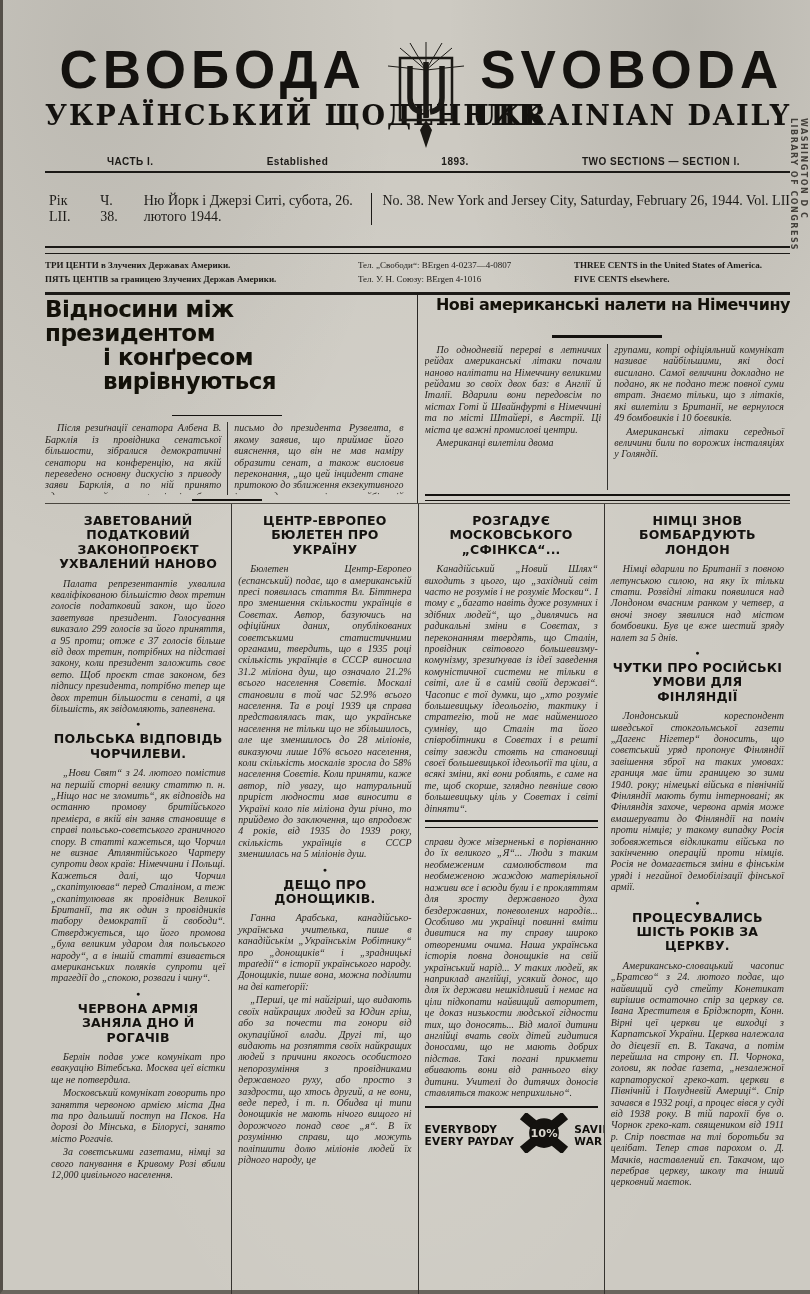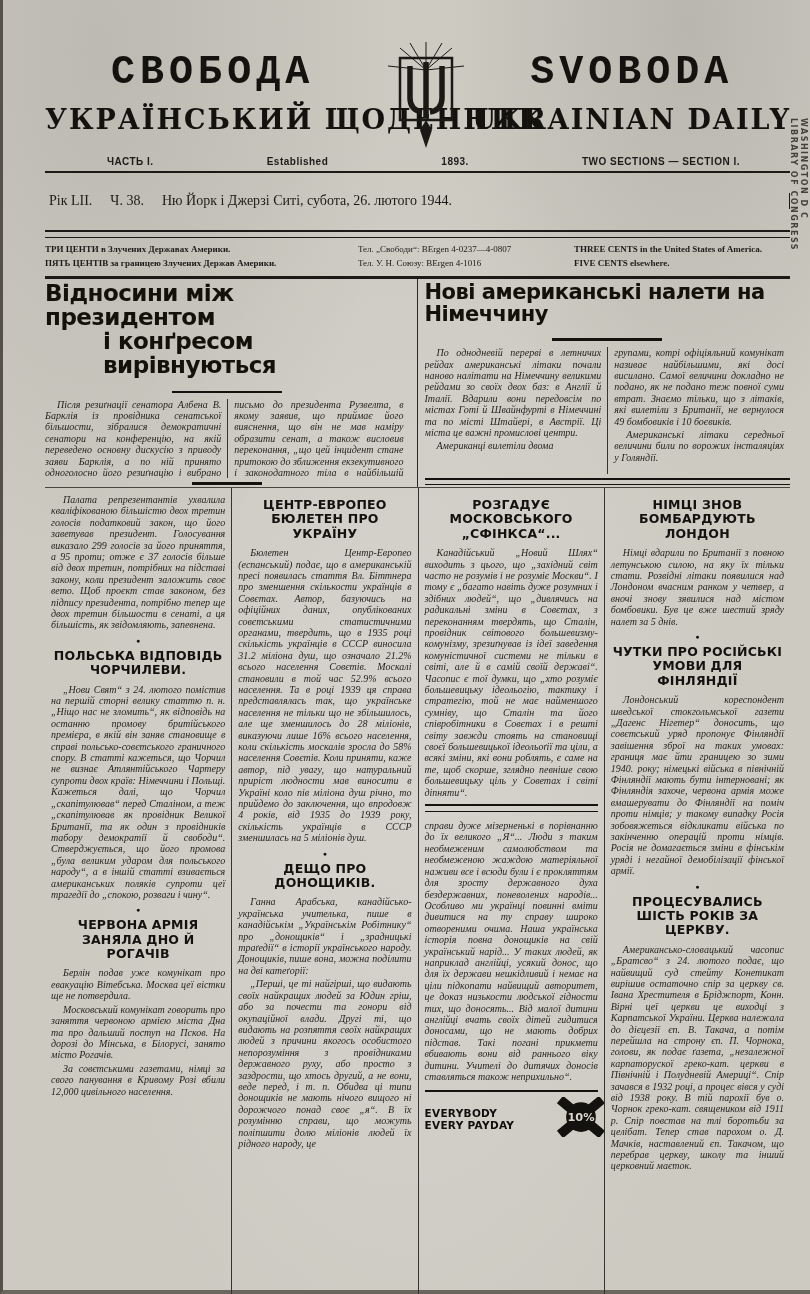--- a/index.html
+++ b/index.html
@@ -17,22 +17,22 @@
       radial-gradient(ellipse at 85% 2%, rgba(40,38,34,.12), transparent 25%),
       radial-gradient(ellipse at 50% 60%, rgba(255,255,252,.18), transparent 60%),
       #cdcac2;
     border-left:3px solid #555049;
     border-bottom:4px solid #6b665e;
   }
   
   .masthead{position:relative;display:flex;justify-content:space-between;align-items:flex-start;}
   .mast-side{width:45%;text-align:center;}
   .mast-title{
-    font-family:Liberation Mono, monospace;
-    font-weight:900;font-size:40px;line-height:.92;letter-spacing:5px;margin:13px;
+    font-family:Liberation Sans, sans-serif;
+    font-weight:900;font-size:53px;line-height:.92;letter-spacing:5px;margin:4px;
     color:#14120f;white-space:nowrap;
   }
   .mast-sub{font-weight:900;font-size:27px;line-height:1.1;letter-spacing:2px;margin-top:6px;white-space:nowrap;
     font-family:"DejaVu Serif","Liberation Serif",serif;color:#14120f;}
   .emblem{width:92px;height:112px;flex:0 0 auto;display:flex;align-items:center;justify-content:center;margin-top:-2px;}
   .part-row{
     display:flex;justify-content:space-between;align-items:baseline;
     font-family:"Liberation Sans","DejaVu Sans",sans-serif;
     font-weight:bold;font-size:10px;letter-spacing:.5px;
     padding:4px 50px 2px 62px;
@@ -50,25 +50,25 @@
   .price-left{flex:0 0 42%;}
   .price-center{flex:0 0 29%;font-weight:normal;}
   .price-right{flex:1 1 auto;}
   
   .lead-row{display:flex;height:208px;overflow:hidden;border-bottom:0;}
   .lead-half{flex:1 1 50%;display:flex;flex-direction:column;box-sizing:border-box;}
   .lead-half.left{padding-right:7px;border-right:1.5px solid #2a2825;}
   .lead-half.right{padding-left:7px;}
   .lead-head{
     font-family:"DejaVu Sans","Liberation Sans",sans-serif;
-    font-weight:bold;color:#131109;margin:2px 0 8px 0;
+    font-weight:bold;color:#131109;margin:2px 0 16px 0;
   }
   .lead-head .l1{font-size:23px;line-height:1.05;letter-spacing:-.5px;}
   .lead-head .l2{font-size:23px;line-height:1.05;letter-spacing:-.5px;padding-left:58px;}
-  .lead-head.single{font-size:21px;line-height:1.05;text-align:left;letter-spacing:-.5px;}
+  .lead-head.single{font-size:16px;line-height:1.05;text-align:right;letter-spacing:-.5px;}
   .head-bar{width:110px;height:3px;background:#14120f;margin:5px auto 6px auto;}
   .lead-cols{display:flex;flex:1 1 auto;overflow:hidden;}
   .lead-col{flex:1 1 50%;box-sizing:border-box;}
   .lead-col + .lead-col{border-left:1px solid #35332f;padding-left:6px;}
   .lead-col{padding-right:6px;}
   .end-bar{width:70px;height:4px;background:#14120f;margin:4px auto 2px auto;}
   .end-double{height:4px;border-top:2px solid #14120f;border-bottom:1px solid #14120f;margin:4px 0 2px 0;}
   
   .bodytext, .art-para{
     font-size:10px;line-height:11.4px;text-align:justify;margin:0 0 2px 0;
@@ -82,21 +82,21 @@
   .ncol + .ncol{border-left:1px solid #35332f;}
   .art-head{
     font-family:"DejaVu Sans","Liberation Sans",sans-serif;
     font-weight:bold;font-size:12.5px;line-height:1.15;text-align:center;
     margin:4px 0 6px 0;color:#14120f;letter-spacing:.2px;
   }
   .dot{text-align:center;line-height:8px;margin:3px 0 4px 0;}
   .dot::after{content:"●";font-size:7px;color:#14120f;}
   .col-divider{height:5px;border-top:2px solid #14120f;border-bottom:1.5px solid #14120f;margin:6px 0 8px 0;}
   
-  .ad{display:flex;align-items:center;justify-content:space-between;border-top:2px solid #14120f;margin-top:8px;padding-top:5px;gap:37px;}
+  .ad{display:flex;align-items:center;justify-content:space-between;border-top:2px solid #14120f;margin-top:8px;padding-top:5px;}
   .ad-txt{font-family:"DejaVu Sans","Liberation Sans",sans-serif;font-weight:900;font-size:10.5px;line-height:1.15;letter-spacing:.3px;color:#100e0b;}
   .ad-txt div{white-space:nowrap;}
   .ad-emblem{flex:0 0 auto;margin:0 2px;}
   
   .stamp{
     position:absolute;top:118px;right:2px;display:flex;gap:1px;
     font-family:"DejaVu Sans","Liberation Sans",sans-serif;
     font-weight:bold;font-size:8px;letter-spacing:1.5px;color:#2e2b26;opacity:.85;
   }
   .stamp span{writing-mode:vertical-rl;}
@@ -152,20 +152,21 @@
   </div>
 
   <div class="rule1"></div>
 
   <div class="dateline">
     <div class="dateline-left">
       <span>Рік LII.</span>
       <span>Ч. 38.</span>
       <span>Ню Йорк і Джерзі Ситі, субота, 26. лютого 1944.</span>
     </div>
+    <div class="dateline-right">No. 38. New York and Jersey City, Saturday, February 26, 1944. Vol. LII</div>
   </div>
 
   <div class="rule-double"></div>
 
   <div class="pricebar">
     <div class="price-cell price-left">
       <div>ТРИ ЦЕНТИ в Злучених Державах Америки.</div>
       <div>ПЯТЬ ЦЕНТІВ за границею Злучених Держав Америки.</div>
     </div>
     <div class="price-cell price-center">
@@ -211,20 +212,21 @@
           <p class="bodytext indent">Американські літаки середньої величини били по ворожих інсталяціях у Голяндії.</p>
         </div>
       </div>
       <div class="end-double"></div>
     </div>
   </section>
 
   <section class="cols-row">
 
     <div class="ncol">
+      <h3 class="art-head">ЗАВЕТОВАНИЙ ПОДАТКОВИЙ ЗАКОНОПРОЄКТ УХВАЛЕНИЙ НАНОВО</h3>
       <p class="art-para indent">Палата репрезентантів ухвалила кваліфікованою більшістю двох третин голосів податковий закон, що його заветував президент. Голосування виказало 299 голосів за його приняття, а 95 проти; отже є 37 голосів більше від двох третин, потрібних на підставі закону, коли президент заложить своє вето. Щоб проєкт став законом, без підпису президента, потрібно тепер ще двох третин більшости в сенаті, а ця більшість, як звідомляють, запевнена.</p>
       <div class="dot"></div>
       <h3 class="art-head">ПОЛЬСЬКА ВІДПОВІДЬ ЧОРЧИЛЕВИ.</h3>
       <p class="art-para indent">„Нови Свят“ з 24. лютого помістив на першій сторні велику статтю п. н. „Ніщо нас не зломить“, як відповідь на останню промову бритійського премієра, в якій він заняв становище в справі польсько-совєтського граничного спору. В статті кажеться, що Чорчил не визнає Атлянтійського Чартеру супроти двох країв: Німеччини і Польщі. Кажеться далі, що Чорчил „скапітулював“ перед Сталіном, а теж „скапітулював як провідник Великої Британії, та як один з провідників табору демократії й свободи“. Стверджується, що його промова „була великим ударом для польського народу“, а в іншій статті взивається американських поляків супроти цеї трагедії до „спокою, розваги і чину“.</p>
       <div class="dot"></div>
       <h3 class="art-head">ЧЕРВОНА АРМІЯ ЗАНЯЛА ДНО Й РОГАЧІВ</h3>
       <p class="art-para indent">Берлін подав уже комунікат про евакуацію Вітебська. Москва цеї вістки ще не потвердила.</p>
       <p class="art-para indent">Московський комунікат говорить про заняття червоною армією міста Дна та про дальший поступ на Псков. На дорозі до Мінська, в Білорусі, занято місто Рогачів.</p>
       <p class="art-para indent">За совєтськими газетами, німці за свого панування в Кривому Розі вбили 12,000 цивільного населення.</p>
     </div>

